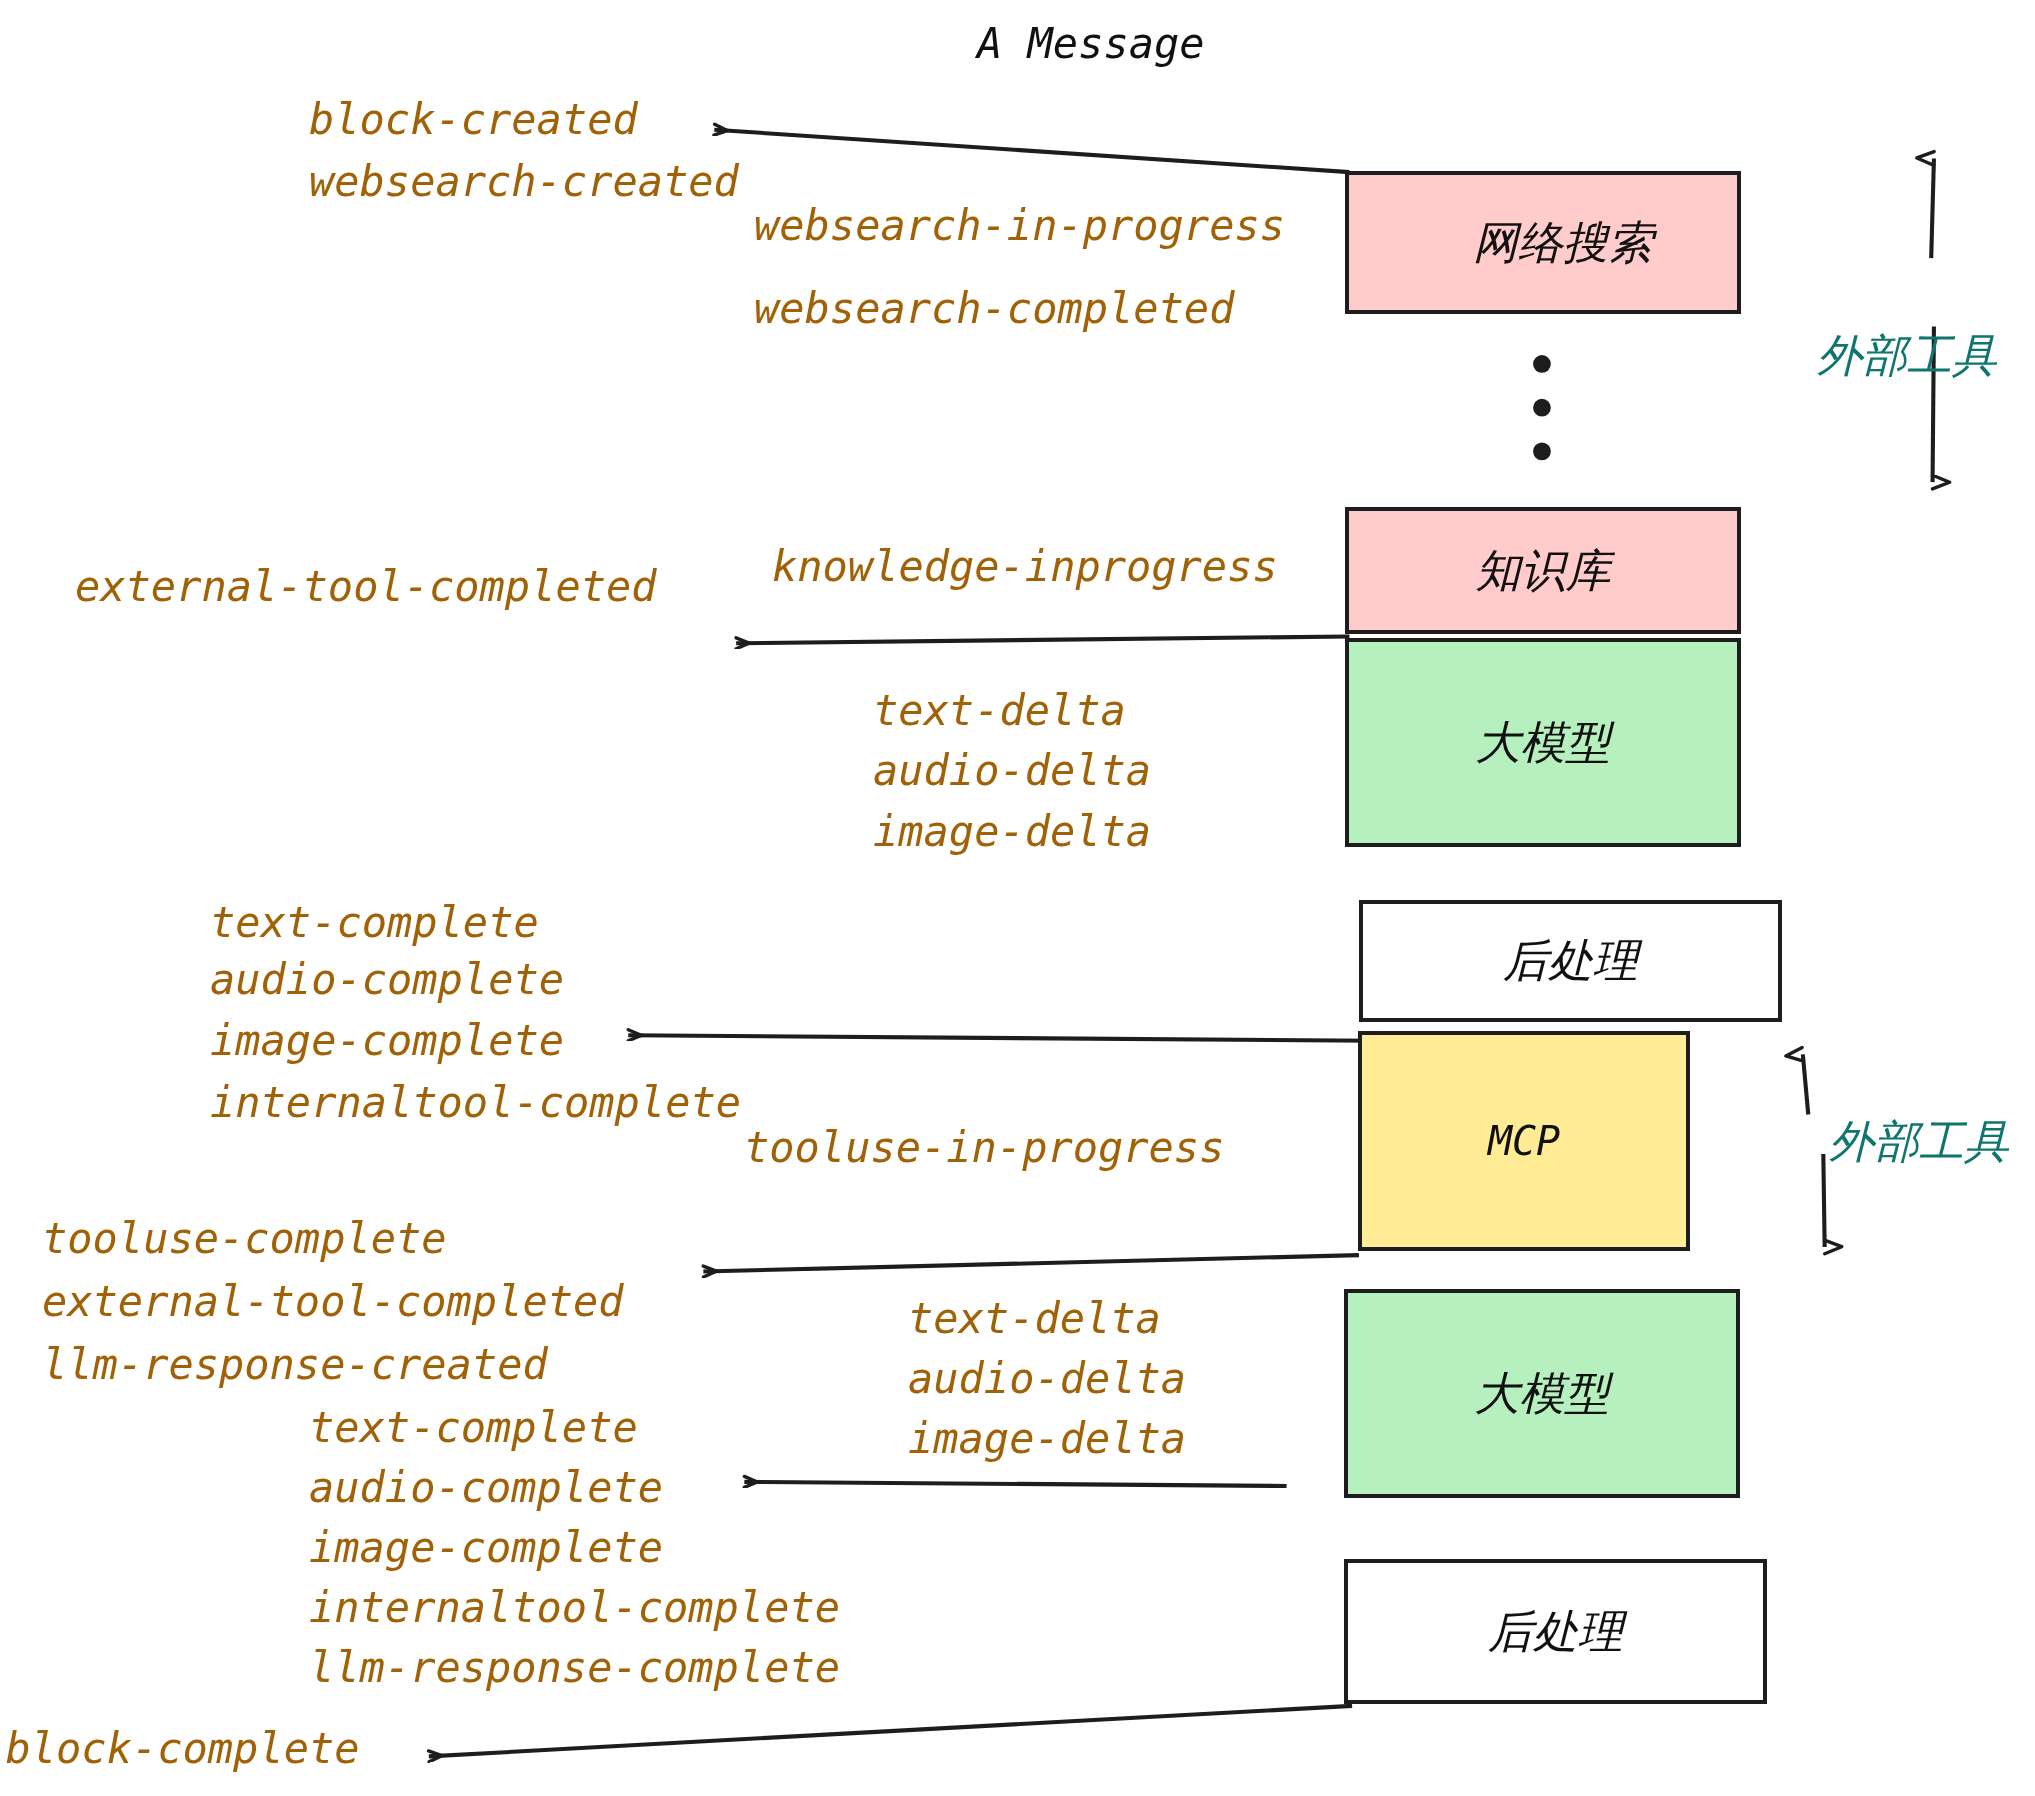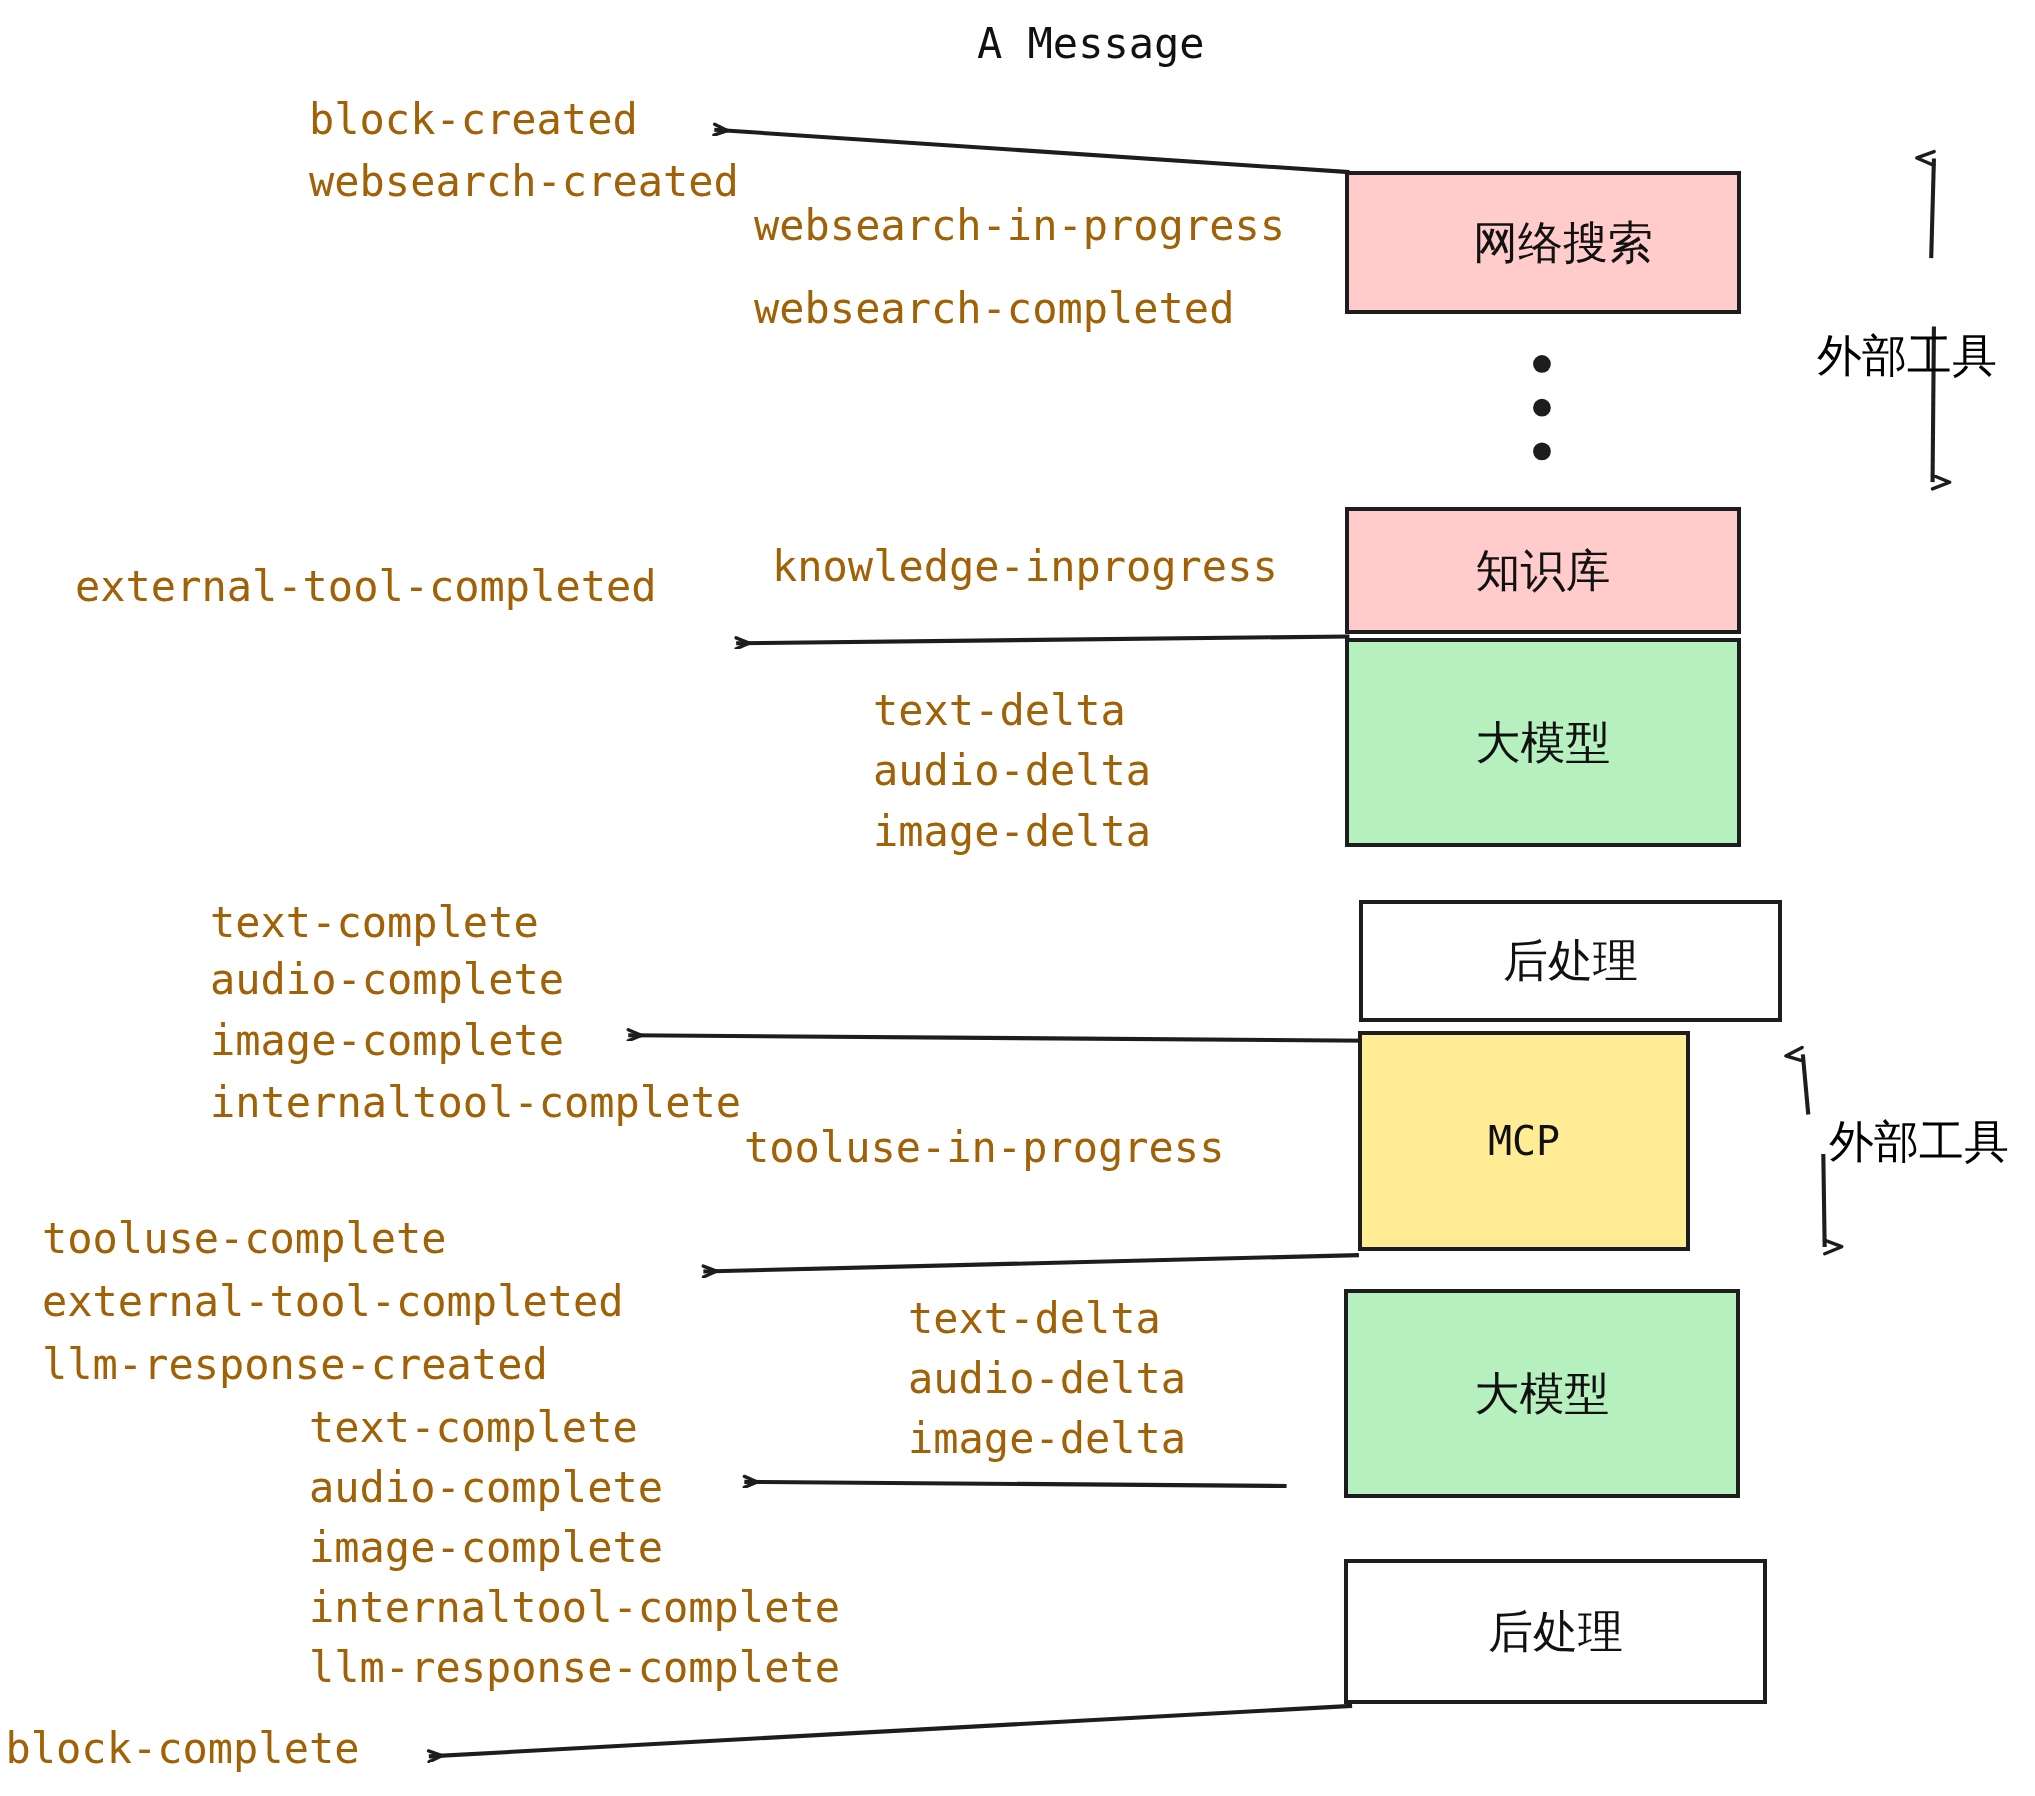--- a/index.html
+++ b/index.html
@@ -2,20 +2,21 @@
 <html style="font-size:11px"><head>
 <meta charset="utf-8">
 <style>
   html,body{margin:0;padding:0;background:#ffffff;}
   #stage{
     position:relative;
     width:2035px;height:1796px;
     background:#ffffff;
     overflow:hidden;
     font-family:"DejaVu Sans Mono", monospace;
+    font-style:italic;
   }
   #svglayer{position:absolute;left:0;top:0;width:2035px;height:1796px;}
   .lbl{
     position:absolute;
     font-family:"DejaVu Sans Mono","Liberation Mono",monospace;
     font-size:42px;
     color:#a16207;
     white-space:pre;
     letter-spacing:0px;
     line-height:1;
@@ -39,21 +40,21 @@
     pointer-events:none;
   }
   .boxlabel.mono{
     font-family:"DejaVu Sans Mono","Liberation Mono",monospace;
     font-size:40px;
   }
   .sidelbl{
     position:absolute;
     font-family:"DejaVu Sans","Liberation Sans",sans-serif;
     font-size:45px;
-    color:#000000;
+    color:#0f766e;
     white-space:pre;
   }
   .nodebox{
     position:absolute;
     border:4.1px solid #1d1d1d;
     box-sizing:border-box;
   }
 </style>
 </head>
 <body>

